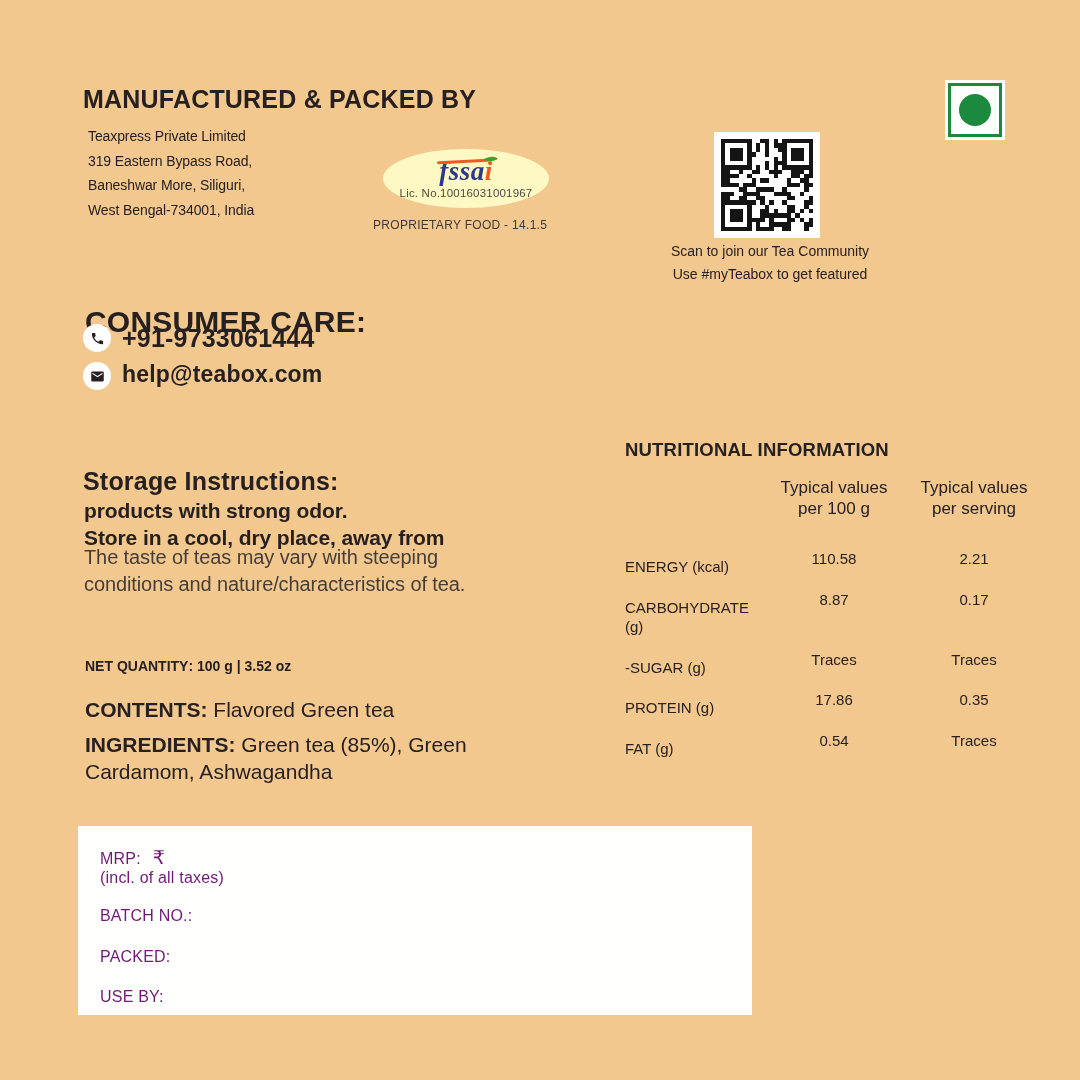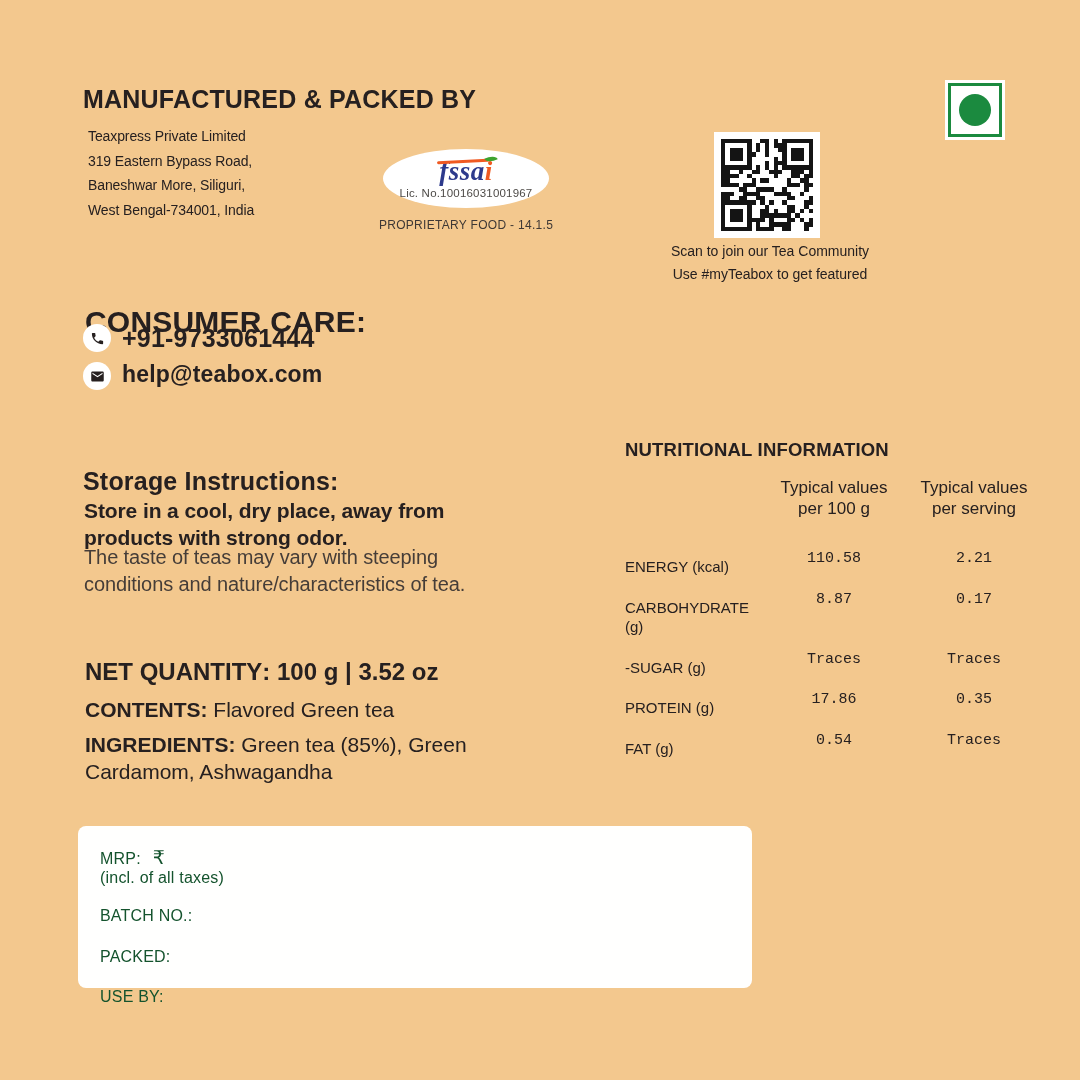--- a/index.html
+++ b/index.html
@@ -11,32 +11,32 @@
     position:relative;
     overflow:hidden;
   }
   .abs{position:absolute;}
 
   
   .mfg-heading{left:83px;top:85px;font-size:25px;font-weight:800;letter-spacing:.2px;}
   .mfg-address{left:88px;top:124px;font-size:14px;line-height:24.5px;font-weight:500;letter-spacing:-.1px;}
 
   
-  .fssai-oval{left:383px;top:149px;width:166px;height:59px;background:#ffffff;border-radius:50%;
+  .fssai-oval{left:383px;top:149px;width:166px;height:59px;background:#fef9c3;border-radius:50%;
     display:flex;flex-direction:column;align-items:center;justify-content:center;}
   .fssai-word{position:relative;height:28px;line-height:24px;font-family:"Liberation Serif",serif;
     font-style:italic;font-weight:700;font-size:27px;letter-spacing:.5px;}
   .fssai-fssa{color:#2D3A8C;}
   .fssai-i{color:#F05A22;}
   .fssai-bar{position:absolute;left:-2px;top:1px;width:52px;height:3px;background:#F05A22;
     transform:rotate(-3deg);border-radius:2px;}
   .fssai-leaf{position:absolute;right:-4px;top:-3px;width:12px;height:6px;background:#3DA32F;
     border-radius:0 100% 0 100%;transform:rotate(-25deg);}
   .fssai-lic{font-size:11.5px;color:#4D4A47;margin-top:0px;letter-spacing:.2px;}
-  .proprietary{left:373px;top:218px;width:186px;text-align:center;font-size:12px;color:#3E3835;letter-spacing:.3px;}
+  .proprietary{left:373px;top:218px;width:186px;text-align:left;font-size:12px;color:#3E3835;letter-spacing:.3px;}
 
   
   .qr-box{left:714px;top:132px;width:106px;height:106px;background:#fff;display:flex;align-items:center;justify-content:center;}
   .qr-box svg{width:92px;height:92px;shape-rendering:crispEdges;}
   .qr-caption{left:655px;top:240px;width:230px;text-align:center;font-size:14px;line-height:23px;font-weight:500;}
 
   
   .veg-mark{left:945px;top:80px;width:60px;height:60px;background:#fff;}
   .veg-border{position:absolute;left:3px;top:3px;right:3px;bottom:3px;border:3.5px solid #1B8A3F;}
   .veg-dot{position:absolute;left:50%;top:50%;width:32px;height:32px;margin:-16px 0 0 -16px;border-radius:50%;background:#1B8A3F;}
@@ -53,31 +53,31 @@
   
   .storage-heading{left:83px;top:467px;font-size:25px;font-weight:700;letter-spacing:.2px;}
   .storage-p1{left:84px;top:497px;font-size:21px;line-height:27px;font-weight:600;letter-spacing:-.1px;}
   .storage-p2{left:84px;top:544px;font-size:20px;line-height:27px;font-weight:400;color:#453D38;letter-spacing:-.1px;}
 
   
   .nutri-heading{left:625px;top:439px;font-size:18.5px;font-weight:800;letter-spacing:.2px;text-align:center;}
   .nutri-table{left:625px;top:477px;width:425px;display:grid;grid-template-columns:145px 128px 152px;row-gap:13px;}
   .nutri-table .hdr{font-size:17px;line-height:21px;text-align:center;font-weight:500;padding-bottom:17px;}
   .nutri-table .lbl{font-size:15px;line-height:19.5px;font-weight:500;margin-top:8px;}
-  .nutri-table .val{font-size:15px;line-height:19.5px;text-align:center;font-weight:500;font-family:Liberation Mono, monospace;}
+  .nutri-table .val{font-size:15px;line-height:19.5px;text-align:center;font-weight:500;}
 
   
-  .netqty{left:85px;top:658px;font-size:24px;font-weight:700;}
+  .netqty{left:85px;top:658px;font-size:14px;font-weight:700;}
   .netqty b{font-weight:800;}
   .contents{left:85px;top:698px;font-size:21px;}
   .contents b, .ingredients b{font-weight:800;}
   .ingredients{left:85px;top:731px;font-size:21px;line-height:27px;}
 
   
-  .batch-box{left:78px;top:826px;width:674px;height:162px;background:#FFFFFE;color:#14532d;border-radius:8px;}
+  .batch-box{left:78px;top:826px;width:674px;height:189px;background:#FFFFFE;color:#701a75;}
   .batch-box .row{position:absolute;left:22px;font-size:16px;letter-spacing:.2px;font-weight:400;}
   .mrp-row{top:20px;}
   .rupee{font-family:"DejaVu Sans",sans-serif;font-size:19px;margin-left:12px;font-weight:500;}
   .mrp-note{top:43px;font-size:12.5px;}
   .batch-row{top:81px;}
   .packed-row{top:122px;}
   .useby-row{top:162px;}
 </style>
 </head>
 <body>
@@ -124,22 +124,22 @@
 <div class="abs cc-phone-text">+91-9733061444</div>
 <div class="abs cc-icon cc-email-icon">
   <svg viewBox="0 0 24 24">
       <path d="M20 4H4c-1.1 0-2 .9-2 2v12c0 1.1.9 2 2 2h16c1.1 0 2-.9 2-2V6c0-1.1-.9-2-2-2zm0 4l-8 5-8-5V6l8 5 8-5v2z"></path>
     </svg>
 </div>
 <div class="abs cc-email-text">help@teabox.com</div>
 
 <div class="abs storage-heading">Storage Instructions:</div>
 <div class="abs storage-p1">
+  <div>products with strong odor.</div>
   <div>Store in a cool, dry place, away from</div>
-  <div>products with strong odor.</div>
 </div>
 <div class="abs storage-p2">
   <div>The taste of teas may vary with steeping</div>
   <div>conditions and nature/characteristics of tea.</div>
 </div>
 
 <div class="abs nutri-heading">NUTRITIONAL INFORMATION</div>
 <div class="abs nutri-table">
   <div class="hdr"></div>
   <div class="hdr">

